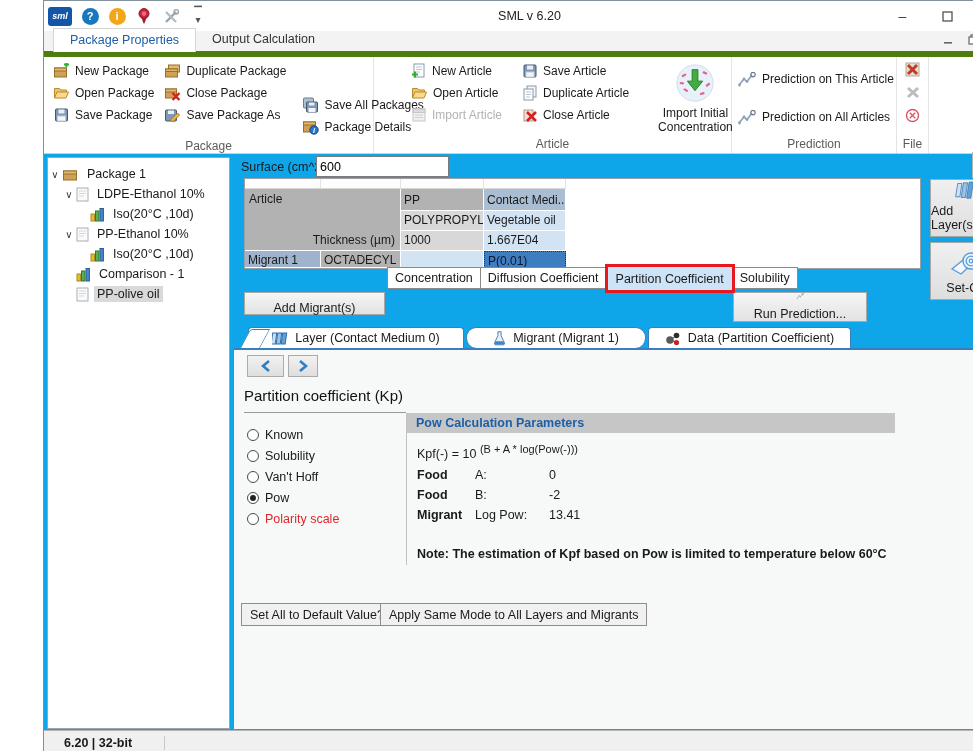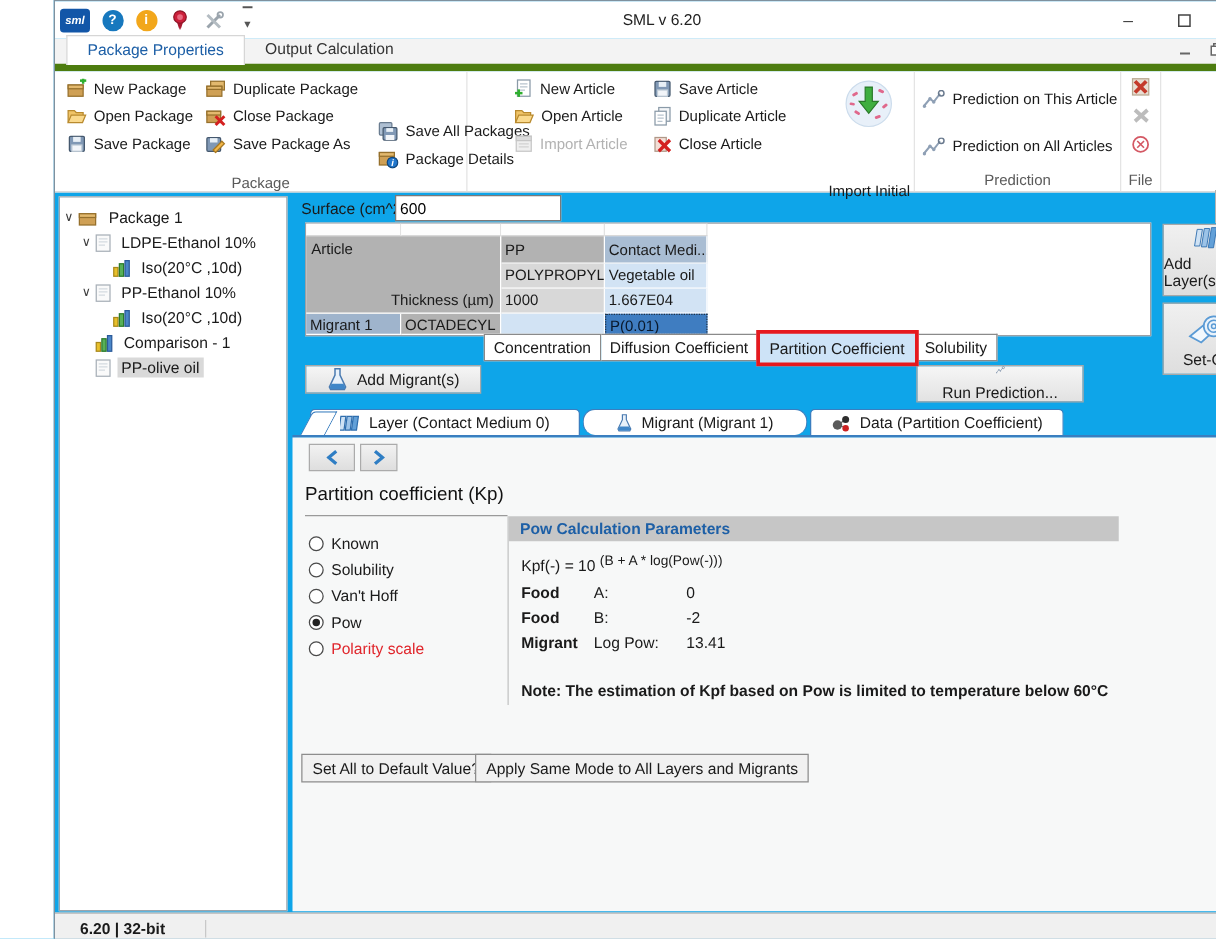--- a/index.html
+++ b/index.html
@@ -66,21 +66,21 @@
   .block-gray .br { position: absolute; bottom: 3px; right: 5px; }
 
   
   .coef-tabs { position: absolute; left: 343px; top: 266px; display: flex; align-items: stretch; height: 22px; }
   .coef-tab { background: #fff; border: 1px solid #8a8a8a; border-left: none; padding: 3px 7px 0 7px; font-size: 12.5px; white-space: nowrap; }
   .coef-tab:first-child { border-left: 1px solid #8a8a8a; }
   .coef-tab.highlight { background: #cde3f7; border: 3px solid #e6191e; margin: -3px -2px -4px -2px; padding: 5px 8px 0 8px; position: relative; z-index: 3; }
 
   
   .gbtn { background: linear-gradient(#f6f6f6, #e2e2e2); border: 1px solid #a8a8a8; display: flex; align-items: center; justify-content: center; gap: 8px; font-size: 12.5px; }
-  .add-migrant { position: absolute; left: 200px; top: 291px; width: 141px; height: 23px; }
+  .add-migrant { position: absolute; left: 200px; top: 291px; width: 141px; height: 23px; flex-direction: column; }
   .run-prediction { position: absolute; left: 689px; top: 291px; width: 134px; height: 30px; flex-direction: column; }
 
   
   .subtabs { position: absolute; left: 190px; top: 326px; width: 781px; height: 23px; border-bottom: 2px solid #3a7ebf; display: flex; align-items: flex-end; }
   .slant { width: 20px; height: 19px; border: 1px solid #3a7ebf; border-bottom: none; border-radius: 3px 0 0 0; transform: skewX(-28deg); transform-origin: bottom left; background: #fff; margin-left: 6px; margin-right: -12px; }
   .stab { height: 21px; background: #fff; border: 1px solid #3a7ebf; border-bottom: none; border-radius: 4px 4px 0 0; display: flex; align-items: center; justify-content: center; gap: 7px; font-size: 12.5px; padding: 0 10px; }
   .stab.active { font-weight: normal; }
   .stab-layer { width: 216px; }
   .stab-migrant { width: 180px; margin-left: 2px; border-radius: 10px; }
   .stab-data { width: 203px; margin-left: 2px; }
@@ -325,21 +325,21 @@
           </div>
           <div class="rbtn">
             <svg width="16" height="16" viewBox="0 0 16 16">
                 <rect x="2" y="3" width="9" height="11" fill="#f3ded6" stroke="#b09888"></rect>
                 <path d="M5 5 L14 14 M14 5 L5 14" stroke="#d42020" stroke-width="2.6"></path>
               </svg>
             <span>Close Article</span>
           </div>
         </div>
         <div class="vsep" style="margin-left:12px;"></div>
-        <div class="bigbtn" style="margin-left:4px;gap:40px;">
+        <div class="bigbtn" style="margin-left:4px;">
           <svg width="42" height="44" viewBox="0 0 44 44">
               <circle cx="22" cy="21" r="19" fill="#e8f0f9" stroke="#ccdcec"></circle>
               <rect x="8" y="12" width="5" height="2.4" rx="1" fill="#e0688c" transform="rotate(-30 10 13)"></rect>
               <rect x="30" y="9" width="5" height="2.4" rx="1" fill="#e0688c" transform="rotate(24 32 10)"></rect>
               <rect x="33" y="22" width="5" height="2.4" rx="1" fill="#e0688c" transform="rotate(-40 35 23)"></rect>
               <rect x="10" y="27" width="5" height="2.4" rx="1" fill="#e0688c" transform="rotate(32 12 28)"></rect>
               <rect x="27" y="31" width="5" height="2.4" rx="1" fill="#e0688c" transform="rotate(-18 29 32)"></rect>
               <rect x="6" y="20" width="4.4" height="2.2" rx="1" fill="#e0688c" transform="rotate(10 8 21)"></rect>
               <polygon points="19,7 25,7 25,19 30,19 22,29 14,19 19,19" fill="#3fae3f" stroke="#2a7a2a"></polygon>
             </svg>

